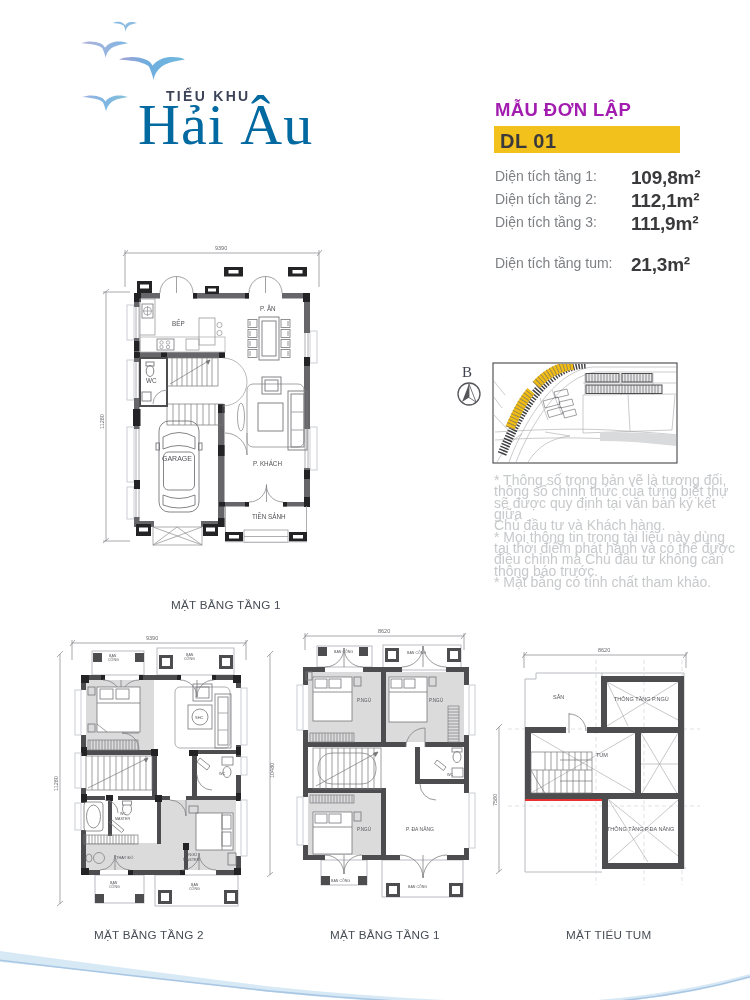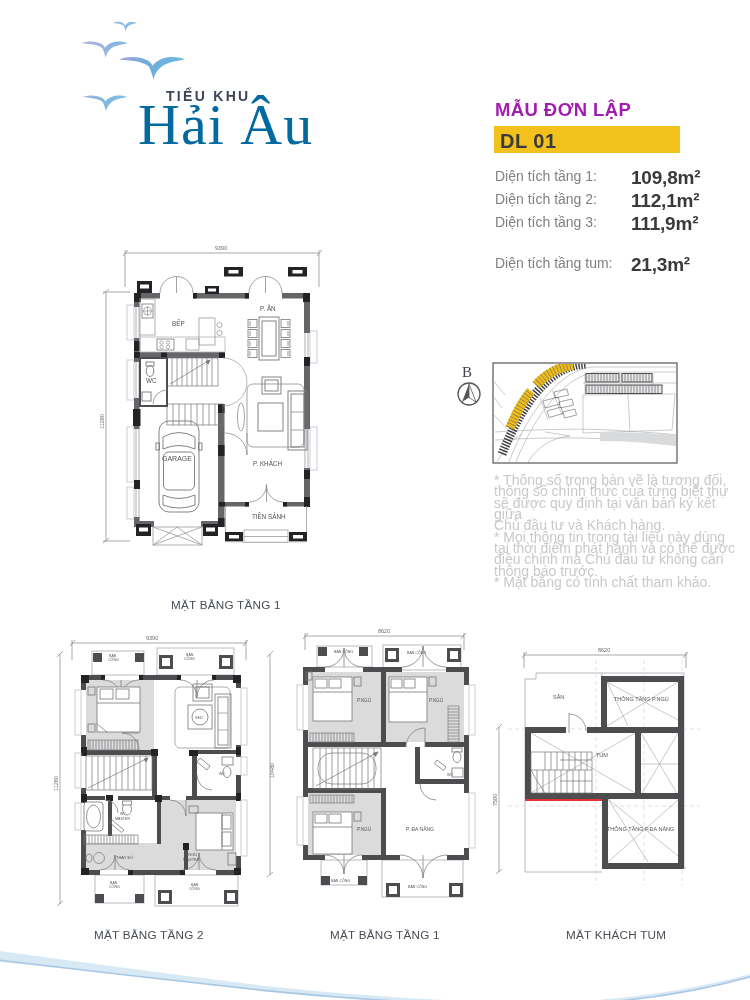--- a/index.html
+++ b/index.html
@@ -762,13 +762,13 @@
     <path d="M0,951 Q130,969 265,986 Q405,1001 540,1003 Q655,1000 750,974 L750,978 Q655,1004 540,1007 Q400,1006 260,991 Q125,974 0,962 Z" fill="#d8e9f6"></path>
     <path d="M0,959.5 Q130,975 268,990 Q406,1004 542,1005 Q658,1002 750,976 L750,977.4 Q658,1003.4 542,1006.4 Q405,1005.4 266,991.4 Q128,976.4 0,961 Z" fill="#a9c7e3"></path>
   </g>
 </svg>
 
 <div class="abs" id="disc">* Thông số trong bản vẽ là tương đối,<br>thông số chính thức của từng biệt thự<br>sẽ được quy định tại văn bản ký kết giữa<br>Chủ đầu tư và Khách hàng.<br>* Mọi thông tin trong tài liệu này dùng<br>tại thời điểm phát hành và có thể được<br>điều chỉnh mà Chủ đầu tư không cần<br>thông báo trước.<br>* Mặt bằng có tính chất tham khảo.</div>
 
 <div class="abs cap" style="left:171px;top:598px;">MẶT BẰNG TẦNG 1</div>
 <div class="abs cap" style="left:94px;top:928px;">MẶT BẰNG TẦNG 2</div>
 <div class="abs cap" style="left:330px;top:928px;">MẶT BẰNG TẦNG 1</div>
-<div class="abs cap" style="left:566px;top:928px;">MẶT KHÁCH TUM</div>
+<div class="abs cap" style="left:566px;top:928px;">MẶT TIỂU TUM</div>
 
 </body></html>

